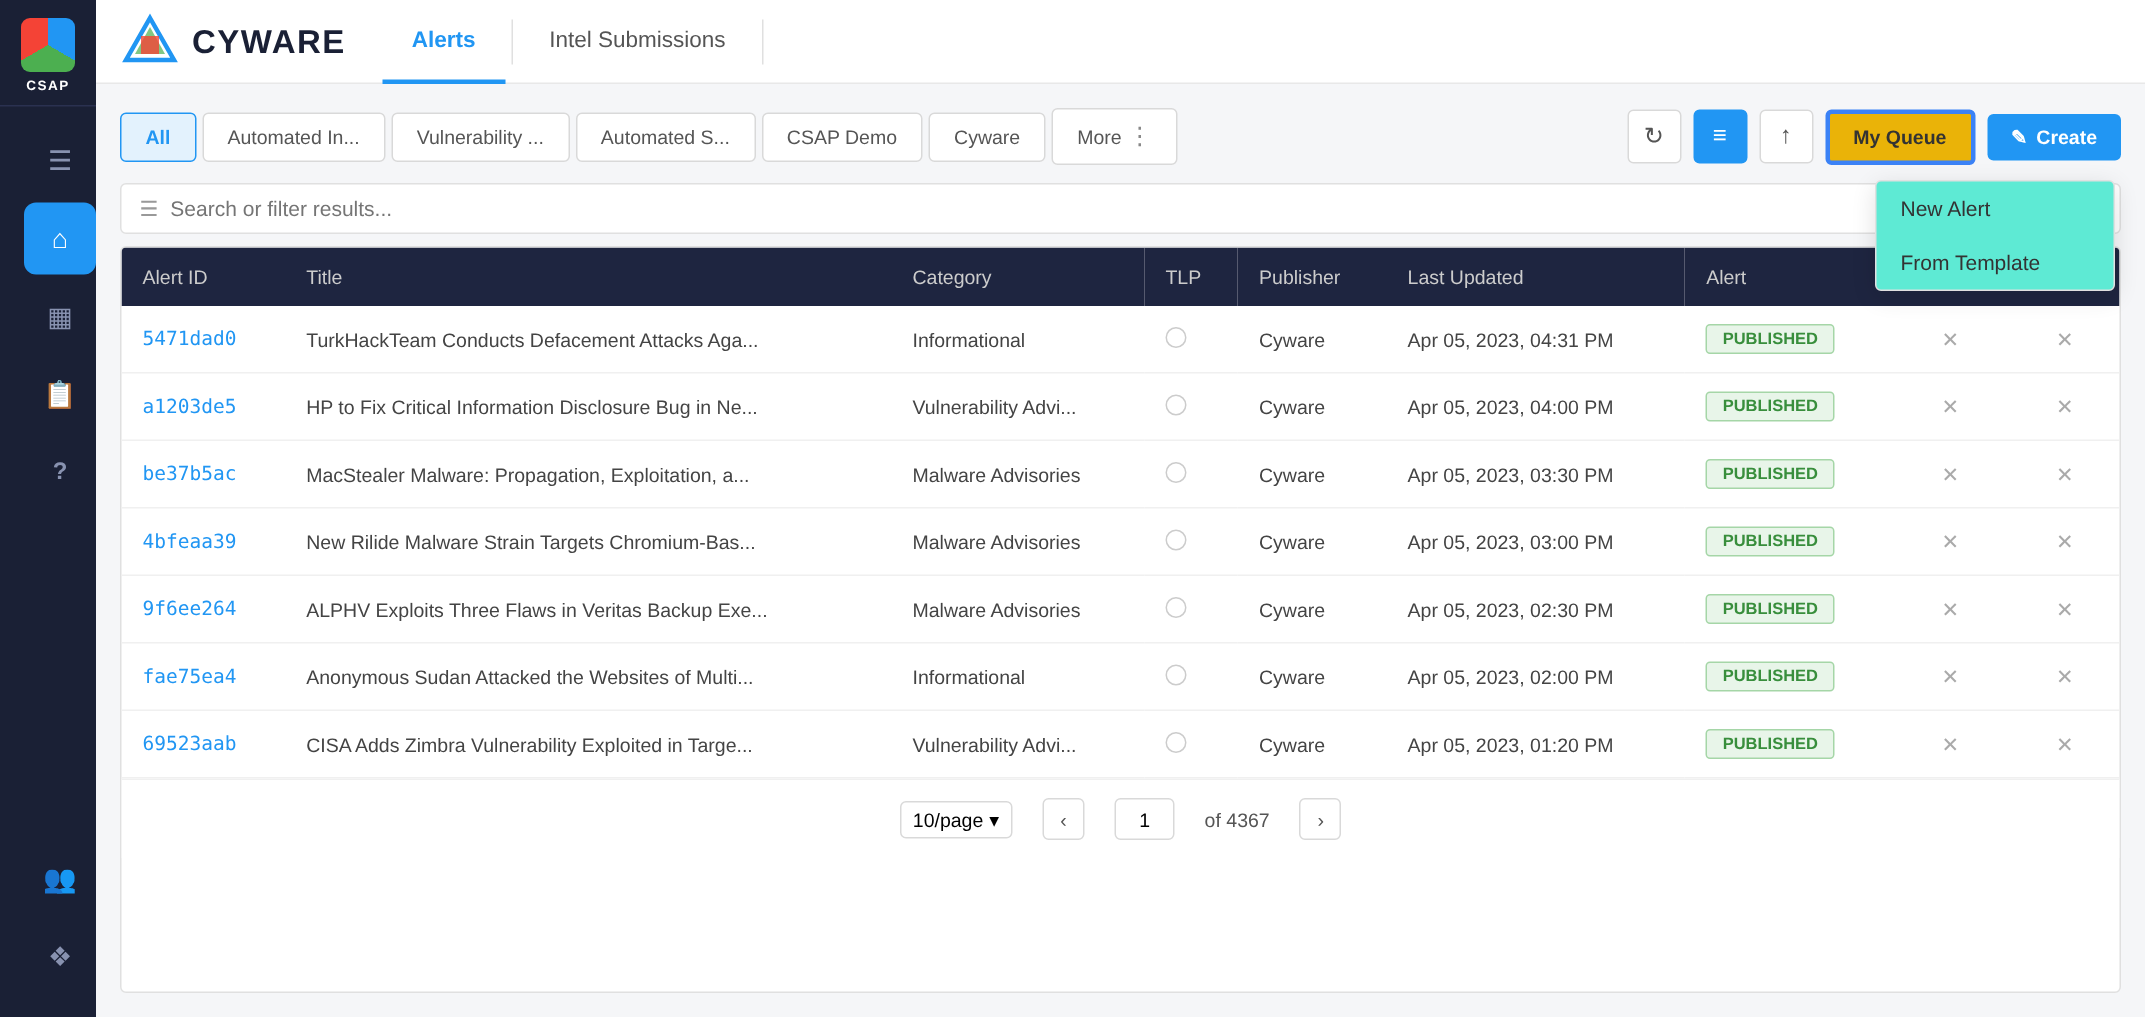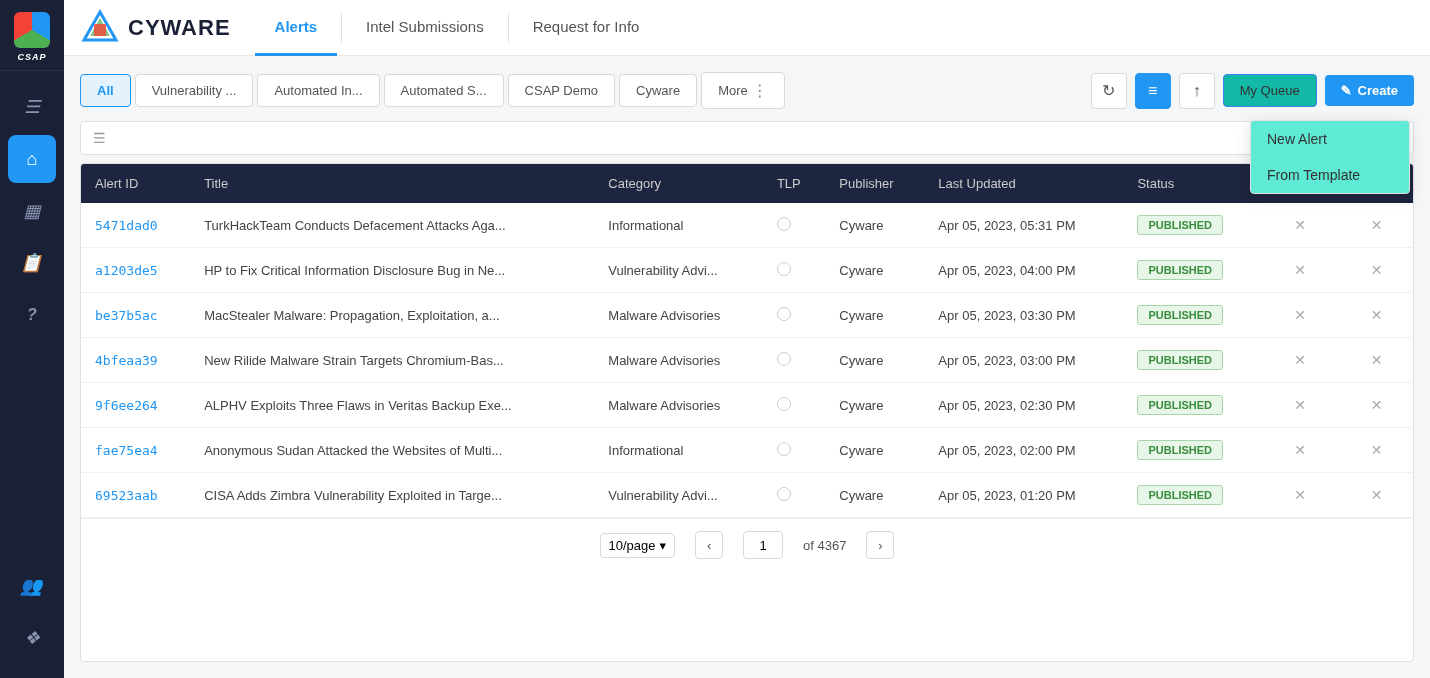--- a/index.html
+++ b/index.html
@@ -4,24 +4,23 @@
   <style>
     * { box-sizing: border-box; margin: 0; padding: 0; font-family: -apple-system, BlinkMacSystemFont, 'Segoe UI', sans-serif; }
     body { background: #f0f2f5; display: flex; height: 678px; overflow: hidden; }
 
     
     .sidebar {
       width: 64px;
       background: #1a2035;
       display: flex;
       flex-direction: column;
-      align-items: center;
+      align-items: flex-end;
       padding: 0;
       flex-shrink: 0;
-      font-style: italic;
     }
     .sidebar-logo {
       width: 100%;
       background: #1a2035;
       display: flex;
       flex-direction: column;
       align-items: center;
       padding: 12px 0 8px;
       border-bottom: 1px solid #2a3150;
     }
@@ -180,25 +179,25 @@
       border-radius: 4px;
       background: #fff;
       display: flex; align-items: center; justify-content: center;
       cursor: pointer;
       color: #555;
       font-size: 16px;
     }
     .icon-btn.active { background: #2196f3; color: #fff; border-color: #2196f3; }
     .btn-my-queue {
       padding: 8px 16px;
-      border: 1px solid #3b82f6;
-      border-radius: 4px;
-      background: #14b8a6;
-      font-size: 13px;
-      font-weight: 400;
+      border: 3px solid #3b82f6;
+      border-radius: 4px;
+      background: #eab308;
+      font-size: 13px;
+      font-weight: 700;
       color: #333;
       cursor: pointer;
     }
     .btn-create {
       padding: 8px 16px;
       border-radius: 4px;
       background: #2196f3;
       color: #fff;
       font-size: 13px;
       font-weight: 600;
@@ -404,37 +403,34 @@
     </div>
     <div class="nav-tabs">
       <div class="nav-tab active">
         <span>Alerts</span>
       </div>
       <div class="nav-separator"></div>
       <div class="nav-tab">
         <span>Intel Submissions</span>
       </div>
       <div class="nav-separator"></div>
-      <div class="nav-tab">
-        <span>Request for Info</span>
-      </div>
     </div>
   </div>
 
   <div class="content">
 
     <div class="filter-bar">
       <div class="filter-tab active">
         <span>All</span>
       </div>
       <div class="filter-tab">
+        <span>Automated In...</span>
+      </div>
+      <div class="filter-tab">
         <span>Vulnerability ...</span>
-      </div>
-      <div class="filter-tab">
-        <span>Automated In...</span>
       </div>
       <div class="filter-tab">
         <span>Automated S...</span>
       </div>
       <div class="filter-tab">
         <span>CSAP Demo</span>
       </div>
       <div class="filter-tab">
         <span>Cyware</span>
       </div>
@@ -456,49 +452,50 @@
         <button class="btn-my-queue">My Queue</button>
         <button class="btn-create">
           <span>✎</span>
           <span>Create</span>
         </button>
       </div>
     </div>
 
     <div class="search-bar">
       <span style="color:#999; font-size:14px;">☰</span>
+      <input type="text" placeholder="Search or filter results..." style="">
     </div>
 
     <div class="table-container">
       <table>
         <thead>
           <tr>
             <th>Alert ID</th>
             <th>Title</th>
             <th>Category</th>
             <th>TLP</th>
             <th>Publisher</th>
             <th>Last Updated</th>
-            <th>Status</th>
+            <th>Alert</th>
             <th>Mobile</th>
             <th>Email</th>
           </tr>
         </thead>
         <tbody id="table-body">
         <tr>
       <td>
         <a class="alert-id-link" href="#">5471dad0</a>
       </td>
       <td>TurkHackTeam Conducts Defacement Attacks Aga...</td>
       <td>Informational</td>
       <td>
         <span class="tlp-circle"></span>
       </td>
       <td>Cyware</td>
-      <td>Apr 05, 2023, 05:31 PM</td>
+      <td>Apr 05, 2023, 04:31 PM</td>
       <td>
         <span class="status-badge">PUBLISHED</span>
       </td>
       <td style="text-align:center;">
         <span class="x-icon">✕</span>
       </td>
       <td style="text-align:center;">
         <span class="x-icon">✕</span>
       </td>
     </tr>

